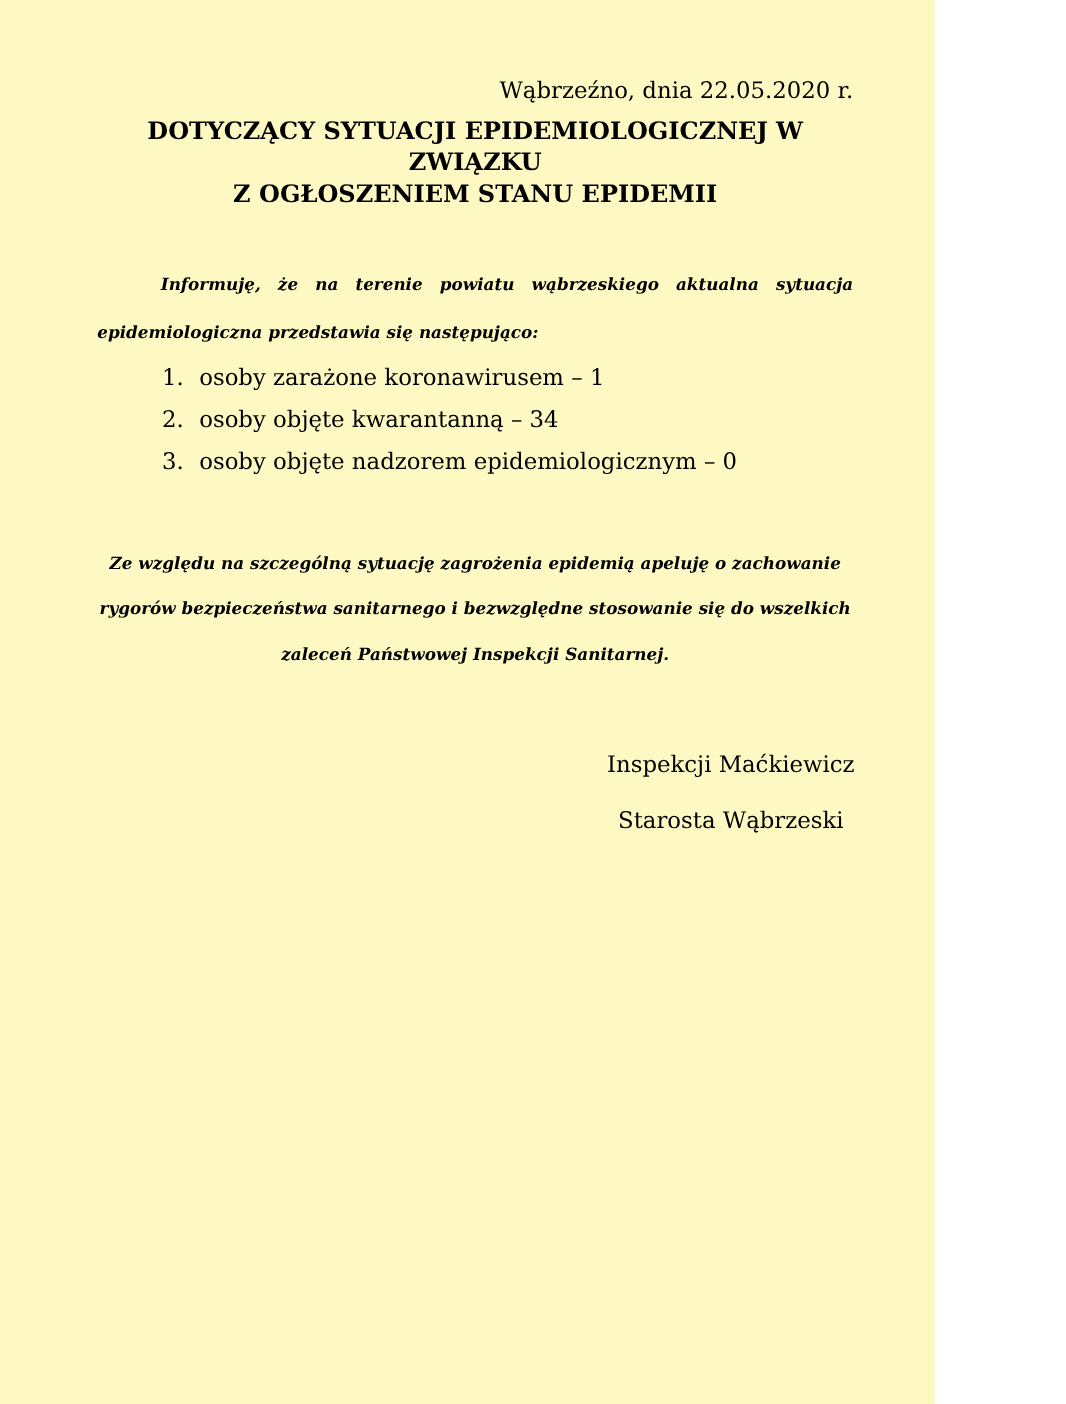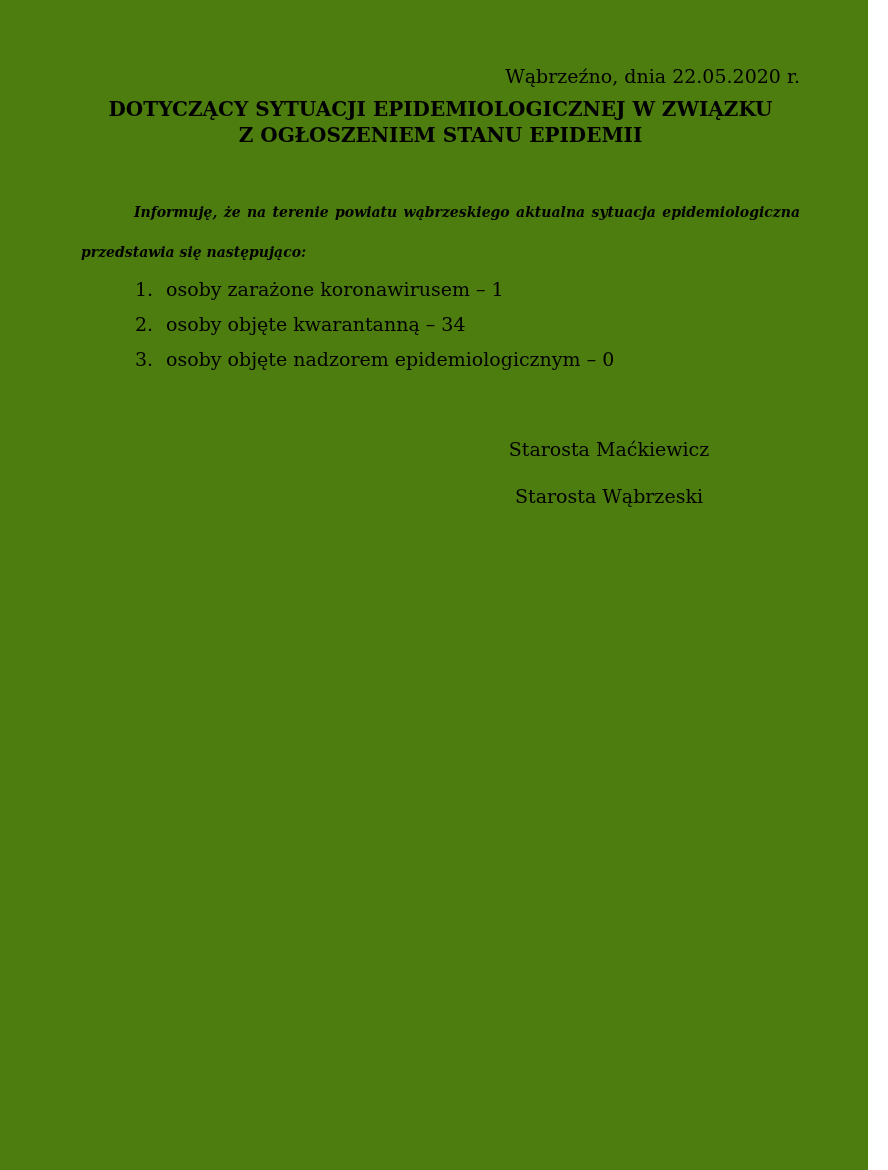--- a/index.html
+++ b/index.html
@@ -5,23 +5,23 @@
   * { margin: 0; padding: 0; box-sizing: border-box; }
   html, body { background: #ffffff; }
   body {
     width: 888px;
     height: 1170px;
     font-family: "DejaVu Serif", "Liberation Serif", serif;
     color: #000000;
     overflow: hidden;
   }
   .page {
-    width: 868px;
+    width: 779px;
     height: 1170px;
-    background: #4d7c0f;
+    background: #fef9c3;
     padding: 64px 68px 0 81px;
   }
   .date-line {
     text-align: right;
     font-size: 19px;
     line-height: 24px;
   }
   .heading {
     text-align: center;
     font-weight: bold;
@@ -94,20 +94,21 @@
     <li>
       <span class="num">2.</span>
       <span>osoby objęte kwarantanną – 34</span>
     </li>
     <li>
       <span class="num">3.</span>
       <span>osoby objęte nadzorem epidemiologicznym – 0</span>
     </li>
   </ol>
 
+  <p class="para appeal">Ze względu na szczególną sytuację zagrożenia epidemią apeluję o zachowanie rygorów bezpieczeństwa sanitarnego i bezwzględne stosowanie się do wszelkich zaleceń Państwowej Inspekcji Sanitarnej.</p>
 
 
   <div class="signature">
-    <p class="sig-name">Starosta Maćkiewicz</p>
+    <p class="sig-name">Inspekcji Maćkiewicz</p>
     <p class="sig-title">Starosta Wąbrzeski</p>
   </div>
 
 </div>
 
 </body></html>

